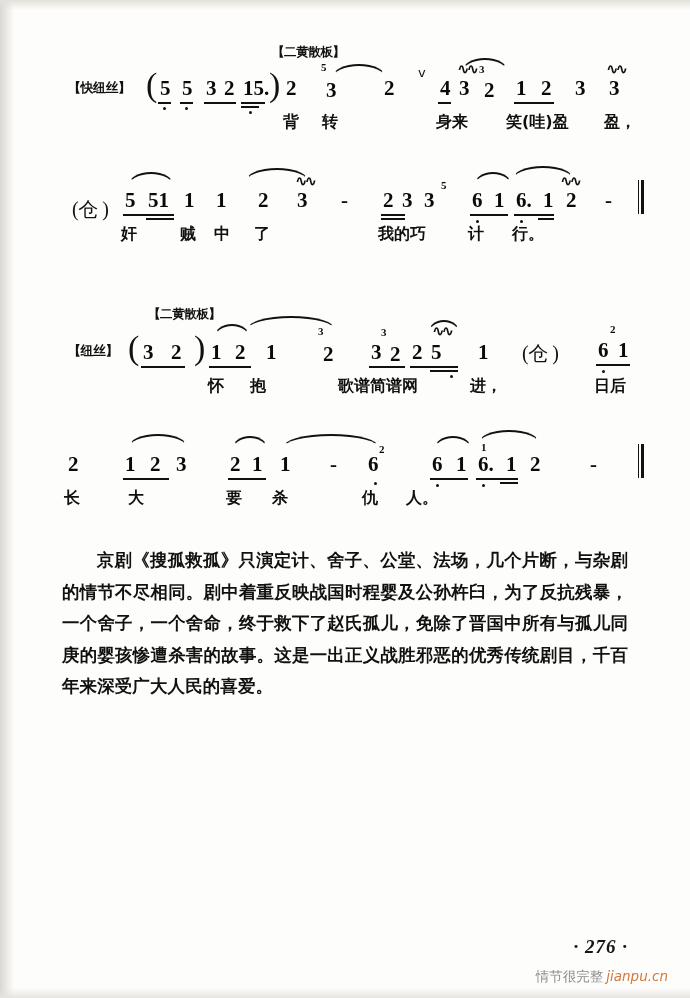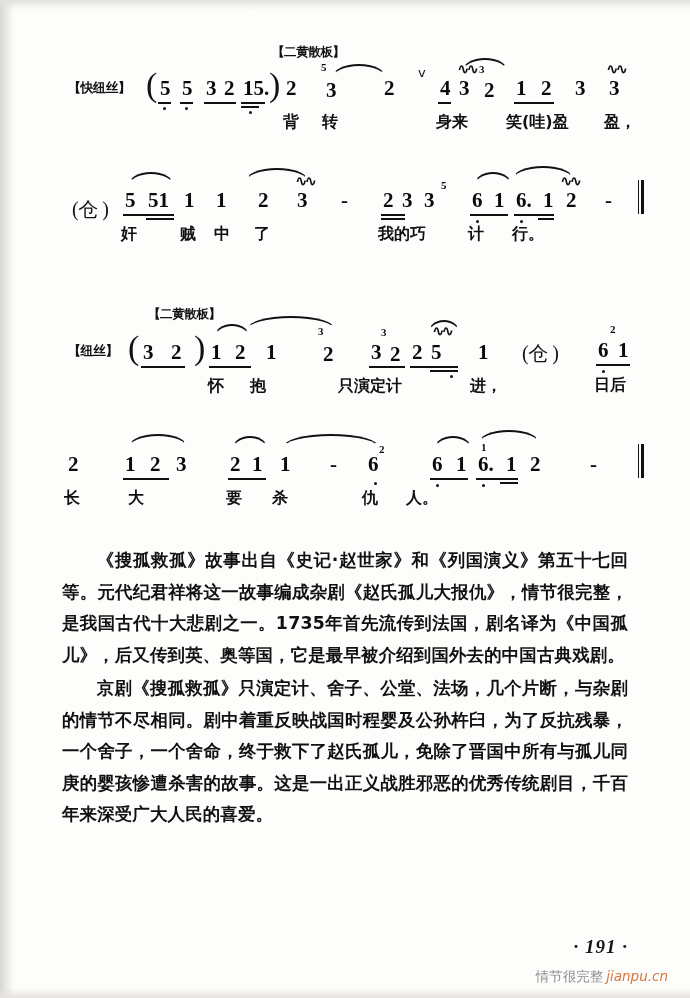--- a/index.html
+++ b/index.html
@@ -395,23 +395,23 @@
       <div class="cue-label" style="left:522px; top:38px; font-size:20px; font-family:'Liberation Serif',serif; font-weight:400;">(仓 )</div>
 
       <div class="note tiny" style="left:610px; top:22px;">2</div>
       <div class="note" style="left:598px; top:38px;">6</div>
       <div class="note" style="left:618px; top:38px;">1</div>
       <div class="beam" style="left:596px; top:62px; width:34px;"></div>
       <div class="odot" style="left:602px; top:68px;"></div>
 
       <div class="lyric" style="left:208px; top:76px;">怀</div>
       <div class="lyric" style="left:250px; top:76px;">抱</div>
-      <div class="lyric" style="left:338px; top:76px;">只演定计</div>
+      <div class="lyric" style="left:338px; top:76px;">歌谱简谱网</div>
       <div class="lyric" style="left:470px; top:76px;">进，</div>
-      <div class="lyric" style="left:594px; top:76px;font-family:Liberation Mono, monospace;">日后</div>
+      <div class="lyric" style="left:594px; top:76px;">日后</div>
     </div>
 
     <div class="sysline">
       <div class="note" style="left:68px; top:32px;">2</div>
 
       <div class="note" style="left:125px; top:32px;">1</div>
       <div class="note" style="left:150px; top:32px;">2</div>
       <div class="note" style="left:176px; top:32px;">3</div>
       <div class="beam" style="left:123px; top:56px; width:46px;"></div>
       <div class="slur" style="left:128px; top:12px; width:58px;"></div>
@@ -457,22 +457,21 @@
       <div class="lyric" style="left:128px; top:68px;">大</div>
       <div class="lyric" style="left:226px; top:68px;">要</div>
       <div class="lyric" style="left:272px; top:68px;">杀</div>
       <div class="lyric" style="left:362px; top:68px;">仇</div>
       <div class="lyric" style="left:406px; top:68px;">人。</div>
     </div>
 
   </div>
 
   <div class="prose">
-    <p>《搜孤救孤》故事出自《史记·赵世家》和《列国演义》第五十七回等。元代纪君祥将这一故事编成杂剧《赵氏孤儿大报仇》，情节很完整，是我国古代十大悲剧之一。1735年首先流传到法国，剧名译为《中国孤儿》，后又传到英、奥等国，它是最早被介绍到国外去的中国古典戏剧。</p>
     <p>京剧《搜孤救孤》只演定计、舍子、公堂、法场，几个片断，与杂剧的情节不尽相同。剧中着重反映战国时程婴及公孙杵臼，为了反抗残暴，一个舍子，一个舍命，终于救下了赵氏孤儿，免除了晋国中所有与孤儿同庚的婴孩惨遭杀害的故事。这是一出正义战胜邪恶的优秀传统剧目，千百年来深受广大人民的喜爱。</p>
   </div>
 
-  <div class="folio">· 191 ·</div>
+  <div class="folio">· 276 ·</div>
 
   <div class="watermark">
     <span>情节很完整</span><span class="wm-url">jianpu.cn</span>
   </div>
 </div>
 
 </body></html>

